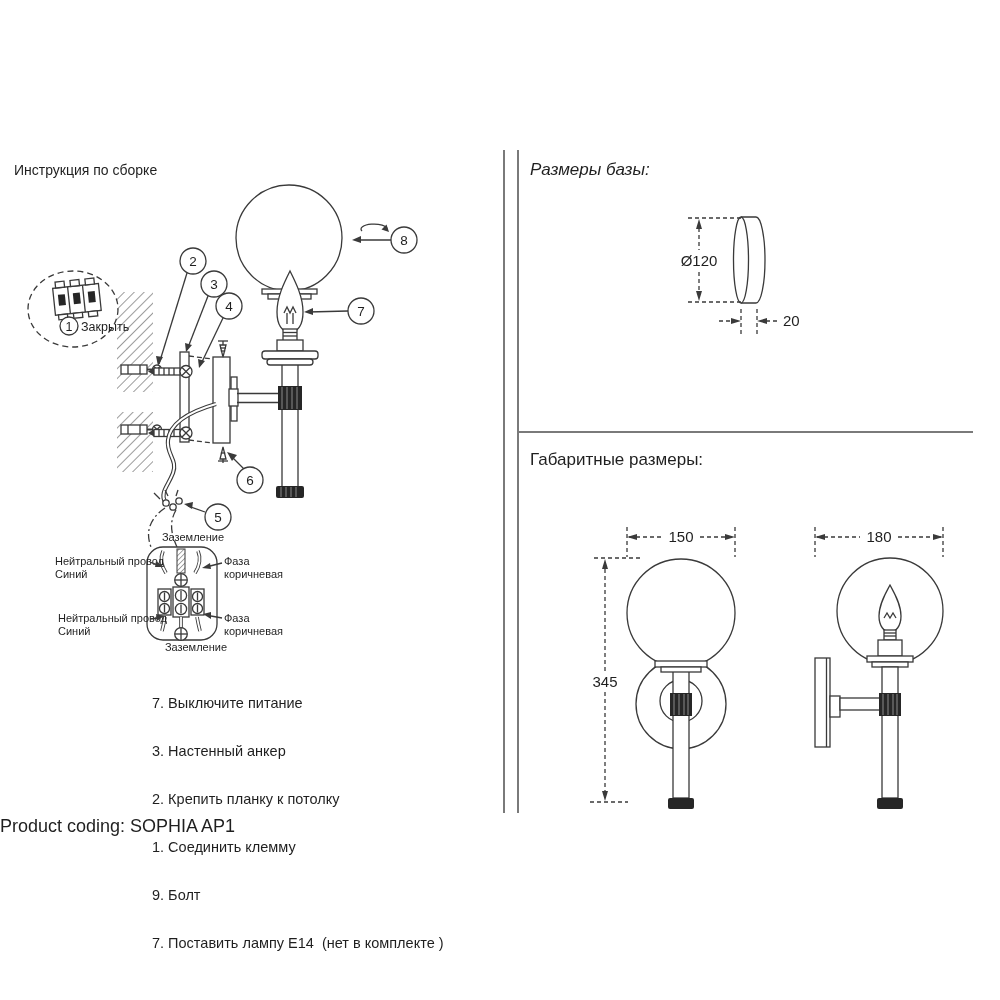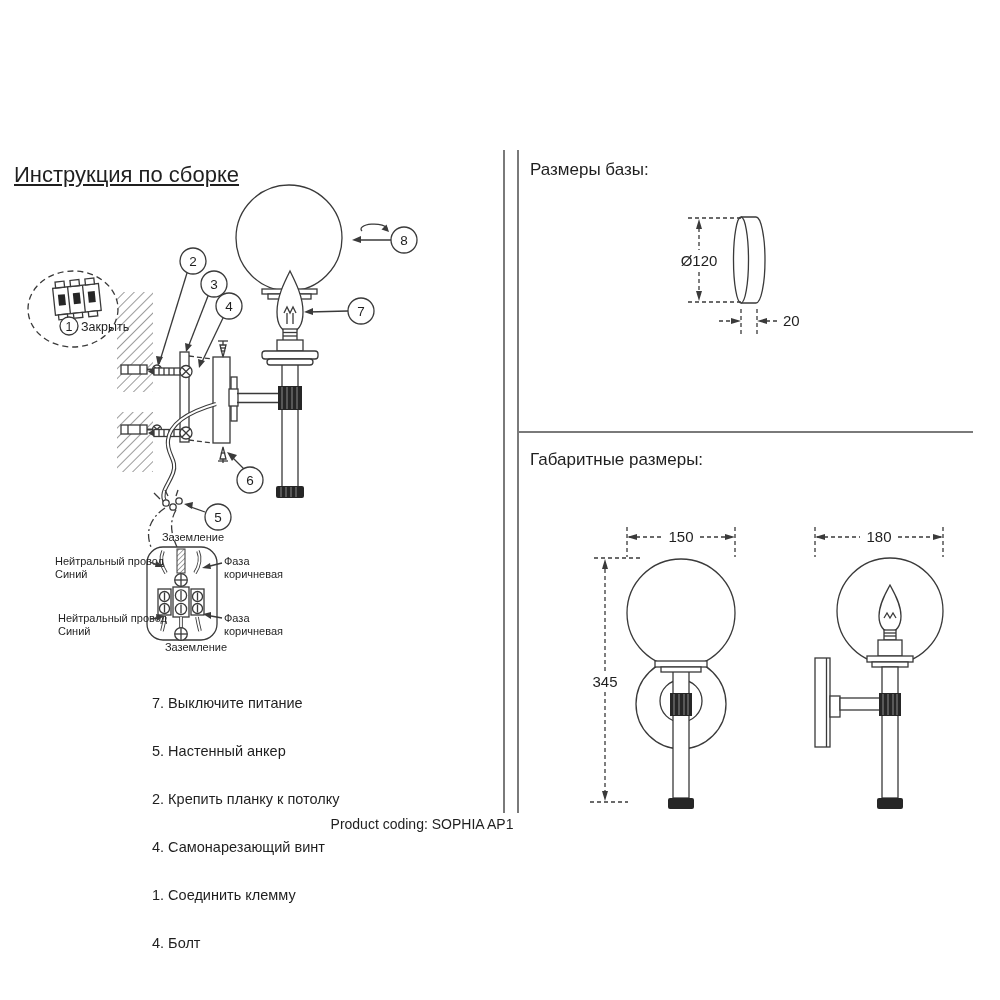--- a/index.html
+++ b/index.html
@@ -1,22 +1,22 @@
 <!DOCTYPE html>
 <html><head>
 <meta charset="utf-8">
 <style>
   html,body{margin:0;padding:0;}
   body{width:1000px;height:1000px;background:#ffffff;position:relative;overflow:hidden;
        font-family:"Liberation Sans","DejaVu Sans",sans-serif;color:#1f1f1f;}
   .abs{position:absolute;}
-  .title-main{left:14px;top:162px;font-size:22px;text-decoration:underline;}
-  .title-base{left:530px;top:160px;font-size:17px;}
+  .title-main{left:14px;top:162px;font-size:14px;}
+  .title-base{left:530px;top:160px;font-size:17px;font-style:italic;}
   .title-overall{left:530px;top:450px;font-size:17px;text-align:center;}
-  .product{left:0;top:816px;width:844px;text-align:center;font-size:14px;}
+  .product{left:0;top:816px;width:844px;font-size:18px;}
   .vdiv{width:2px;background:#7a7a7a;top:150px;height:663px;}
   .v1{left:503px;}
   .v2{left:517px;}
   .hdiv{left:518px;top:431px;width:455px;height:2px;background:#7a7a7a;}
   .steps{left:152px;top:663px;font-size:14.5px;line-height:16px;white-space:pre;}
   svg{position:absolute;}
   svg text{font-family:"Liberation Sans","DejaVu Sans",sans-serif;fill:#1f1f1f;}
   .t11{font-size:11px;}
   .t13{font-size:12.5px;}
   .t14{font-size:13.5px;}
@@ -36,25 +36,25 @@
 <div class="abs title-base">Размеры базы:</div>
 <div class="abs title-overall">Габаритные размеры:</div>
 <div class="abs product">Product coding: SOPHIA AP1</div>
 
 <div class="abs vdiv v1"></div>
 <div class="abs vdiv v2"></div>
 <div class="abs hdiv"></div>
 
 <div class="abs steps">
   <div>7. Выключите питание</div>
-  <div>5. Настенный анкер</div>
+  <div>3. Настенный анкер</div>
   <div>2. Крепить планку к потолку</div>
-  <div>4. Самонарезающий винт</div>
   <div>1. Соединить клемму</div>
-  <div>4. Болт</div>
+  <div>9. Болт</div>
+  <div>7. Поставить лампу E14  (нет в комплекте )</div>
   
 </div>
 
 <svg style="left:0;top:140px" width="505" height="545" viewBox="0 140 505 545">
   <defs>
     <pattern id="hatch" width="7" height="7" patternUnits="userSpaceOnUse" patternTransform="rotate(45)">
       <line x1="0" y1="0" x2="0" y2="7" stroke="#3a3a3a" stroke-width="1"></line>
     </pattern>
     <pattern id="ghatch" width="3.5" height="3.5" patternUnits="userSpaceOnUse" patternTransform="rotate(45)">
       <line x1="0" y1="0" x2="0" y2="3.5" stroke="#3a3a3a" stroke-width="0.9"></line>

